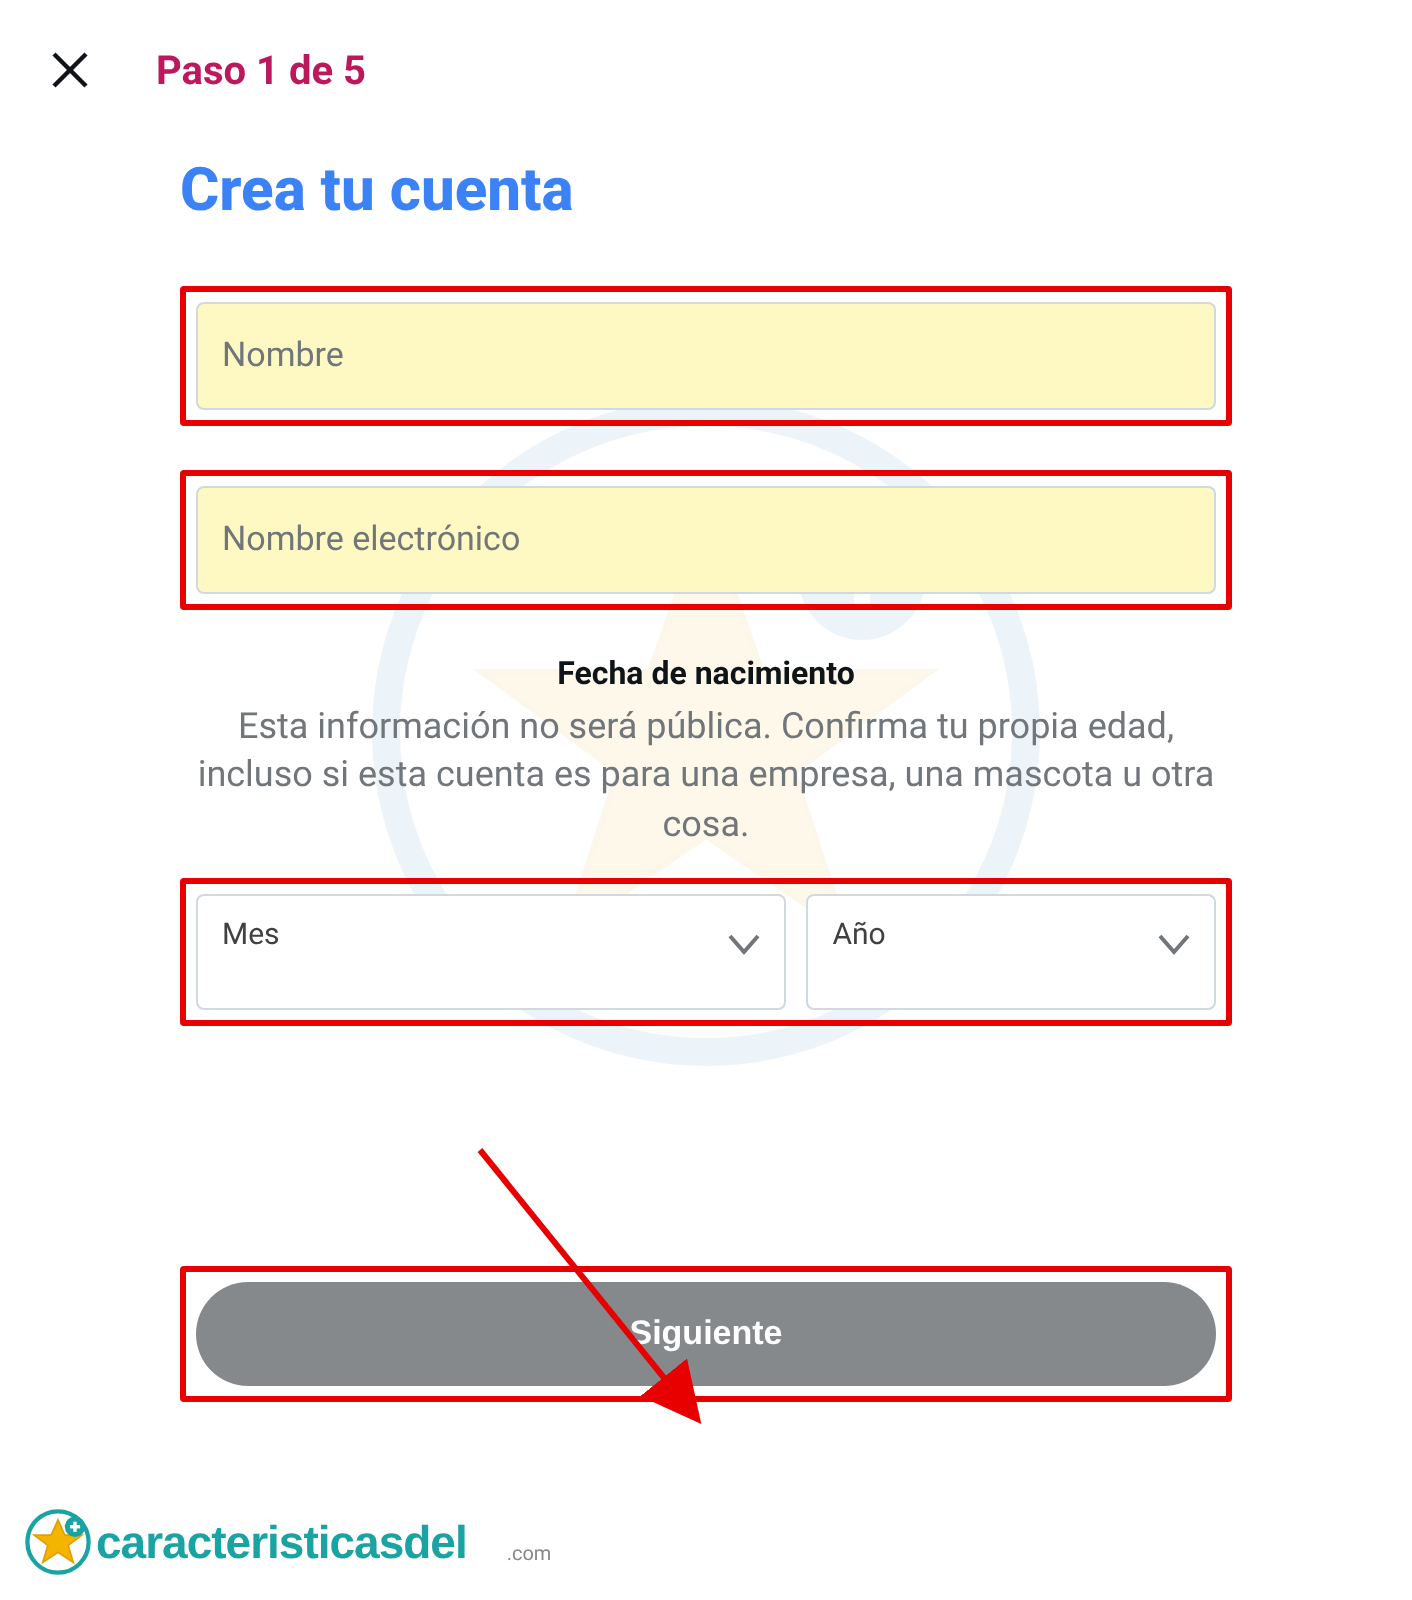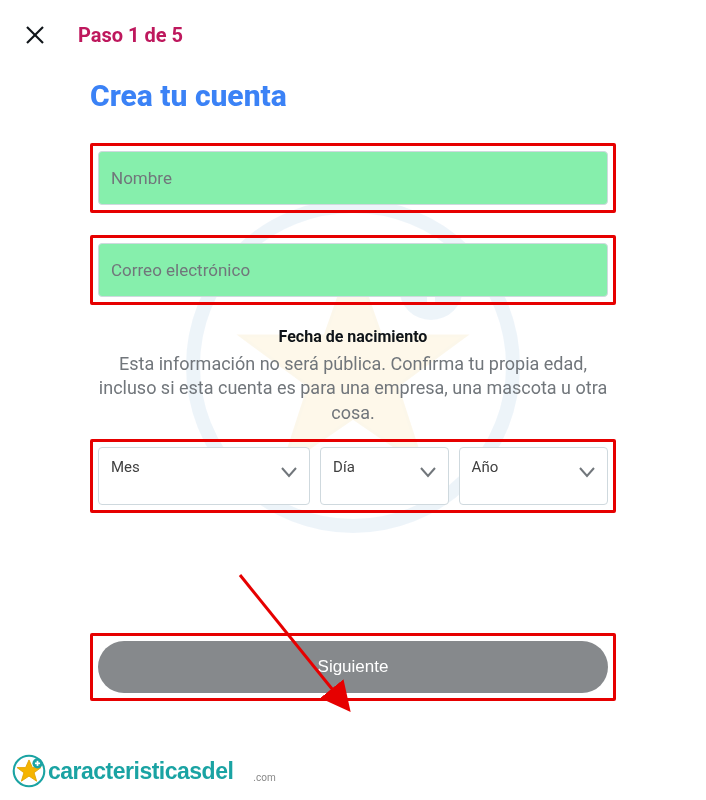--- a/index.html
+++ b/index.html
@@ -58,21 +58,21 @@
     .field-wrap {
       border: 3px solid #e60000;
       padding: 5px;
       margin-bottom: 22px;
       border-radius: 2px;
     }
     .field {
       border: 1px solid #cfd9de;
       border-radius: 4px;
       padding: 16px 12px;
-      background: #86efac;
+      background: #fef9c3;
       display: flex;
       align-items: center;
     }
     .field-label {
       color: #71767b;
       font-size: 17px;
     }
     .dob-section {
       margin-top: 10px;
       text-align: center;
@@ -128,21 +128,21 @@
     .next-wrap {
       border: 3px solid #e60000;
       padding: 5px;
       margin-top: 120px;
       border-radius: 2px;
     }
     .next-btn {
       background: #86898c;
       color: #fff;
       font-size: 17px;
-      font-weight: 400;
+      font-weight: 700;
       border: none;
       width: 100%;
       padding: 16px 0;
       border-radius: 999px;
       cursor: pointer;
     }
     .footer-logo {
       position: absolute;
       bottom: 12px;
       left: 12px;
@@ -195,37 +195,31 @@
   <h1 class="title">Crea tu cuenta</h1>
 
   <div class="field-wrap">
     <div class="field">
       <span class="field-label">Nombre</span>
     </div>
   </div>
 
   <div class="field-wrap">
     <div class="field">
-      <span class="field-label">Correo electrónico</span>
+      <span class="field-label">Nombre electrónico</span>
     </div>
   </div>
 
   <div class="dob-section">
     <div class="dob-title">Fecha de nacimiento</div>
     <div class="dob-desc">Esta información no será pública. Confirma tu propia edad, incluso si esta cuenta es para una empresa, una mascota u otra cosa.</div>
 
     <div class="selects-wrap">
       <div class="select-box mes">
         <span class="select-label">Mes</span>
-        <svg class="chevron" viewBox="0 0 20 20">
-            <polyline points="3,6 10,14 17,6" fill="none" stroke="#71767b" stroke-width="2"></polyline>
-          </svg>
-      </div>
-      <div class="select-box dia">
-        <span class="select-label">Día</span>
         <svg class="chevron" viewBox="0 0 20 20">
             <polyline points="3,6 10,14 17,6" fill="none" stroke="#71767b" stroke-width="2"></polyline>
           </svg>
       </div>
       <div class="select-box ano">
         <span class="select-label">Año</span>
         <svg class="chevron" viewBox="0 0 20 20">
             <polyline points="3,6 10,14 17,6" fill="none" stroke="#71767b" stroke-width="2"></polyline>
           </svg>
       </div>

